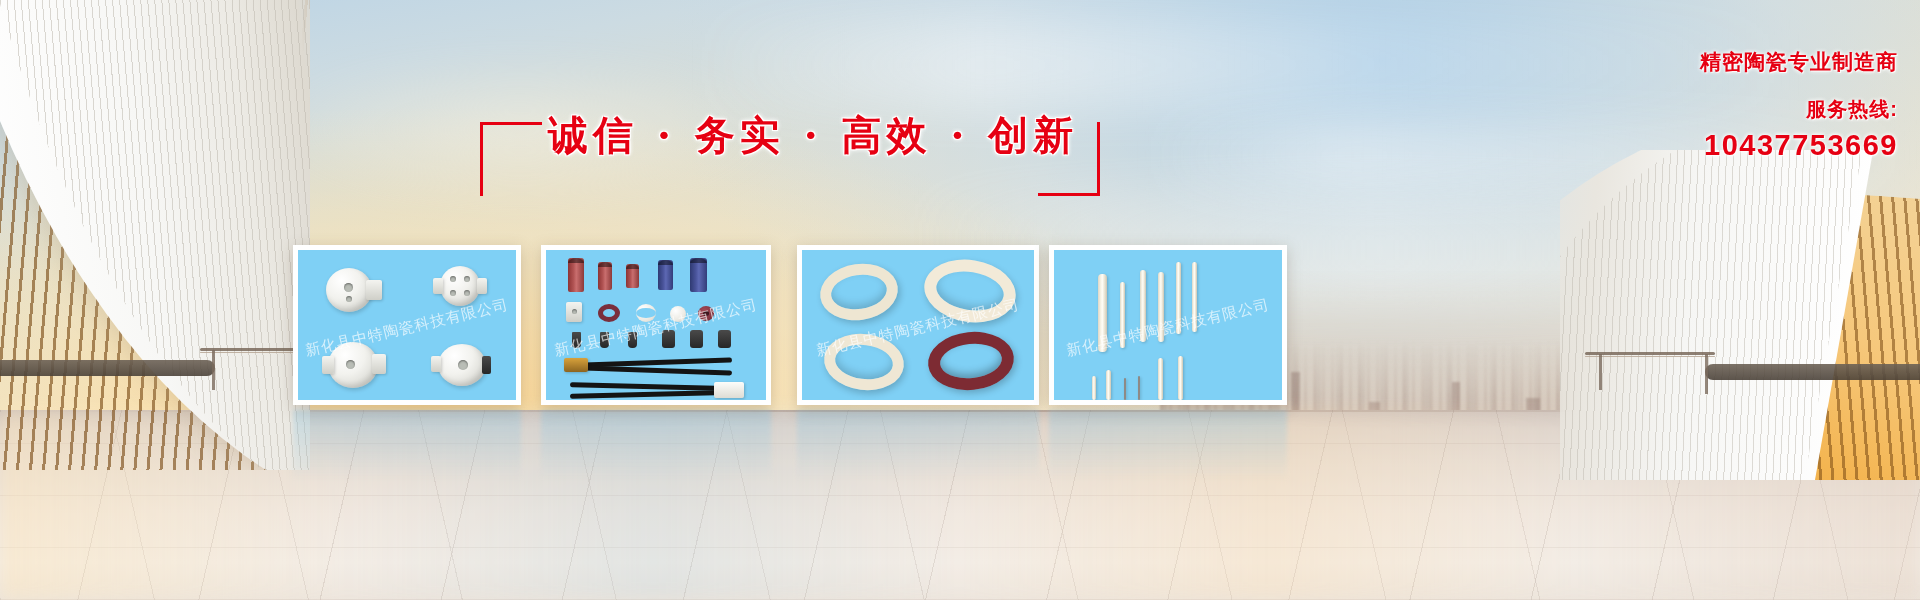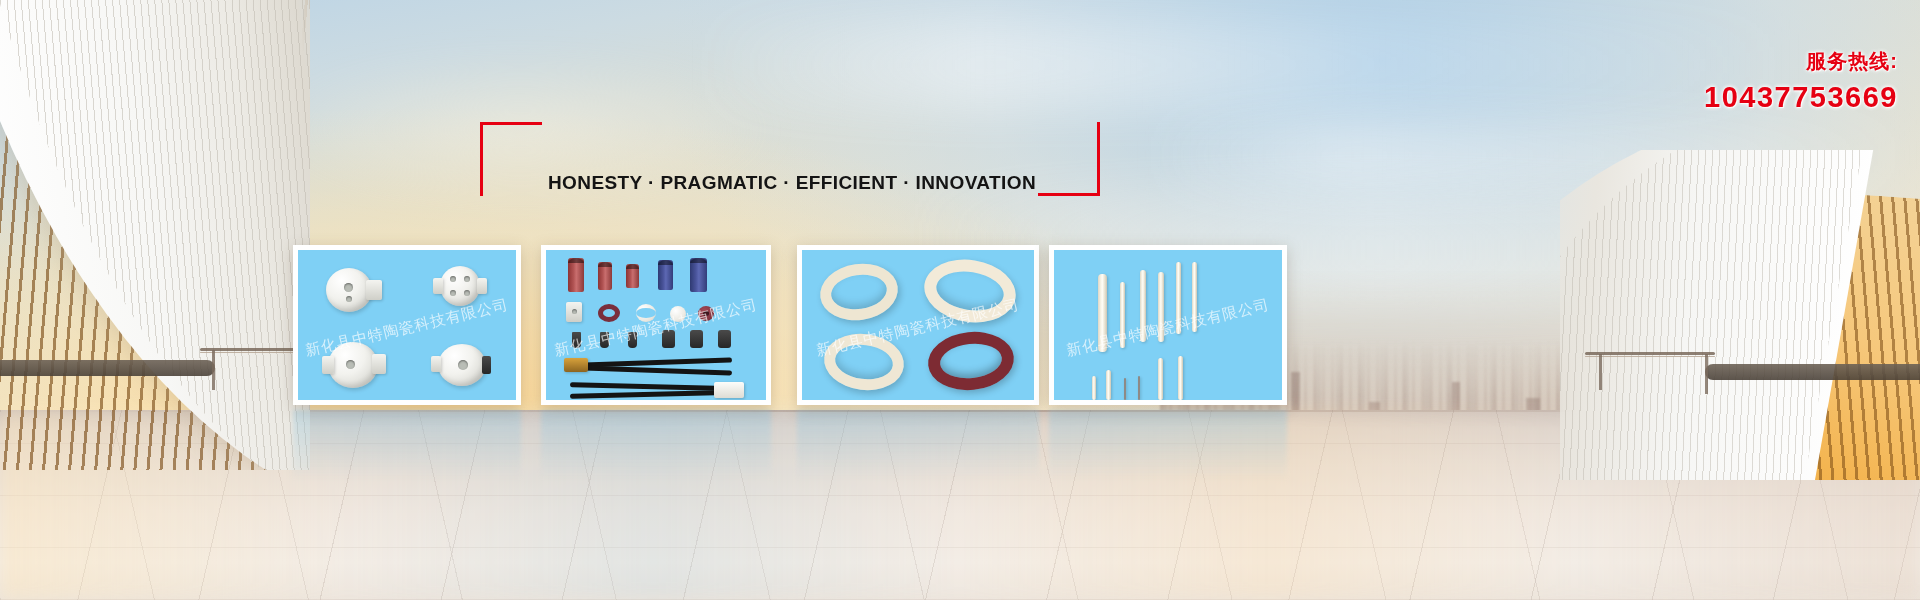--- a/index.html
+++ b/index.html
@@ -284,24 +284,25 @@
   <div class="railing r"></div>
   <div class="railing r2"></div>
   <div class="post p1"></div>
   <div class="post p2"></div>
   <div class="post p3"></div>
   <div class="post p4"></div>
 
   <div class="slogan">
     <div class="bracket bk-tl"></div>
     <div class="bracket bk-br"></div>
-    <div class="en">HONESTY · PRAGMATIC · EFFICIENT · INNOVATION</div>
+    <div class="cn">诚信 · 务实 · 高效 · 创新</div>
   </div>
 
   <div class="contact">
+    <div class="line l1">精密陶瓷专业制造商</div>
     <div class="line l2">服务热线:</div>
     <div class="line l3">10437753669</div>
   </div>
 
   <div class="panels">
 
     <div class="refl" id="refl1"></div>
     <div class="refl" id="refl2"></div>
     <div class="refl" id="refl3"></div>
     <div class="refl" id="refl4"></div>

